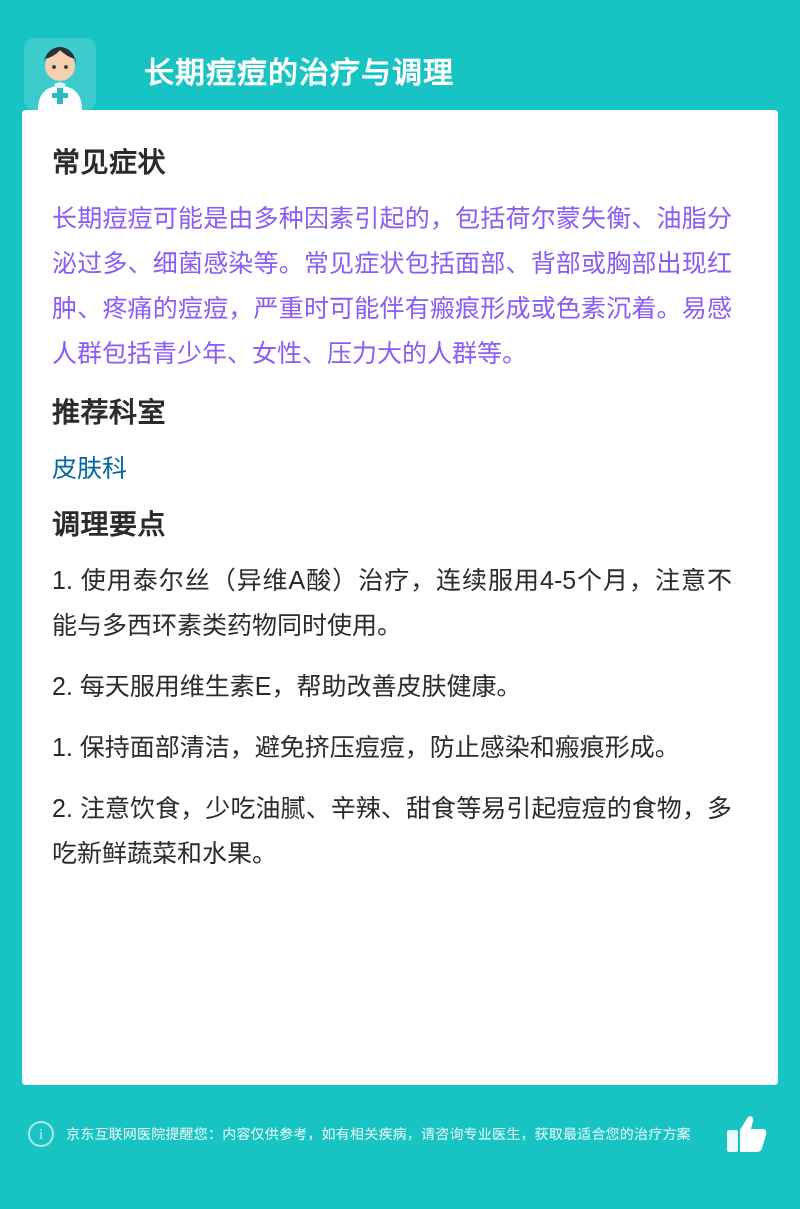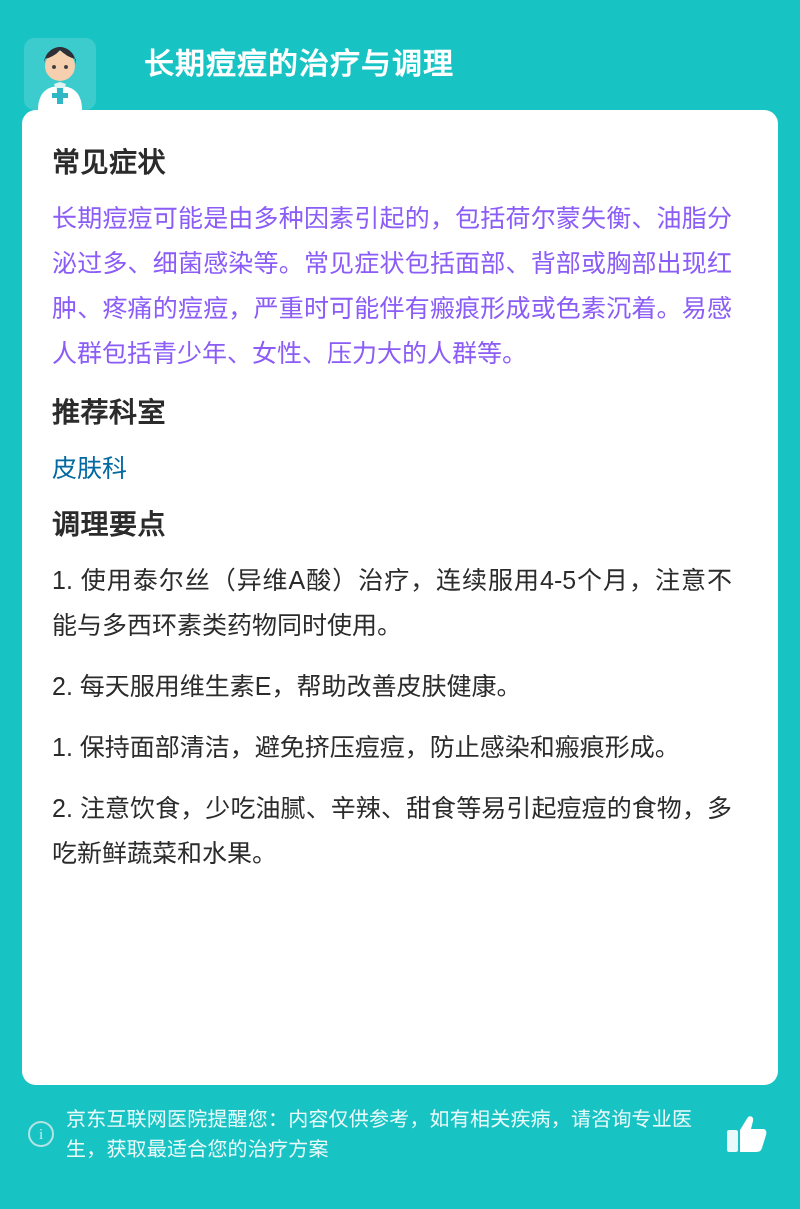--- a/index.html
+++ b/index.html
@@ -28,32 +28,32 @@
   .doctor-icon {
     position: absolute;
     left: 2px;
     top: 14px;
     width: 72px;
     height: 72px;
   }
   .title {
     position: absolute;
     left: 122px;
-    top: 15px;
+    top: 24px;
     font-size: 30px;
     font-weight: bold;
     color: #ffffff;
     letter-spacing: 1px;
     white-space: nowrap;
   }
   
   .card {
     position: relative;
     background: #ffffff;
-    border-radius: 14px;
+    border-radius: 4px;
     padding: 26px 46px 34px 30px;
     box-sizing: border-box;
     min-height: 975px;
   }
   h2.section-title {
     font-size: 28px;
     font-weight: bold;
     color: #2b2b2b;
     margin: 12px 0 16px 0;
     letter-spacing: 0.5px;
@@ -102,21 +102,21 @@
     color: #e6f6f6;
     font-size: 15px;
     line-height: 22px;
     text-align: center;
     font-family: "Liberation Serif", serif;
     margin-right: 12px;
     opacity: 0.85;
   }
   .footer-text {
     flex: 1 1 auto;
-    font-size: 20px;
+    font-size: 14px;
     line-height: 30px;
     color: #eafafa;
     letter-spacing: 0.2px;
   }
   .thumb-icon {
     flex: 0 0 auto;
     width: 44px;
     height: 44px;
     margin-left: 14px;
     margin-right: 4px;

